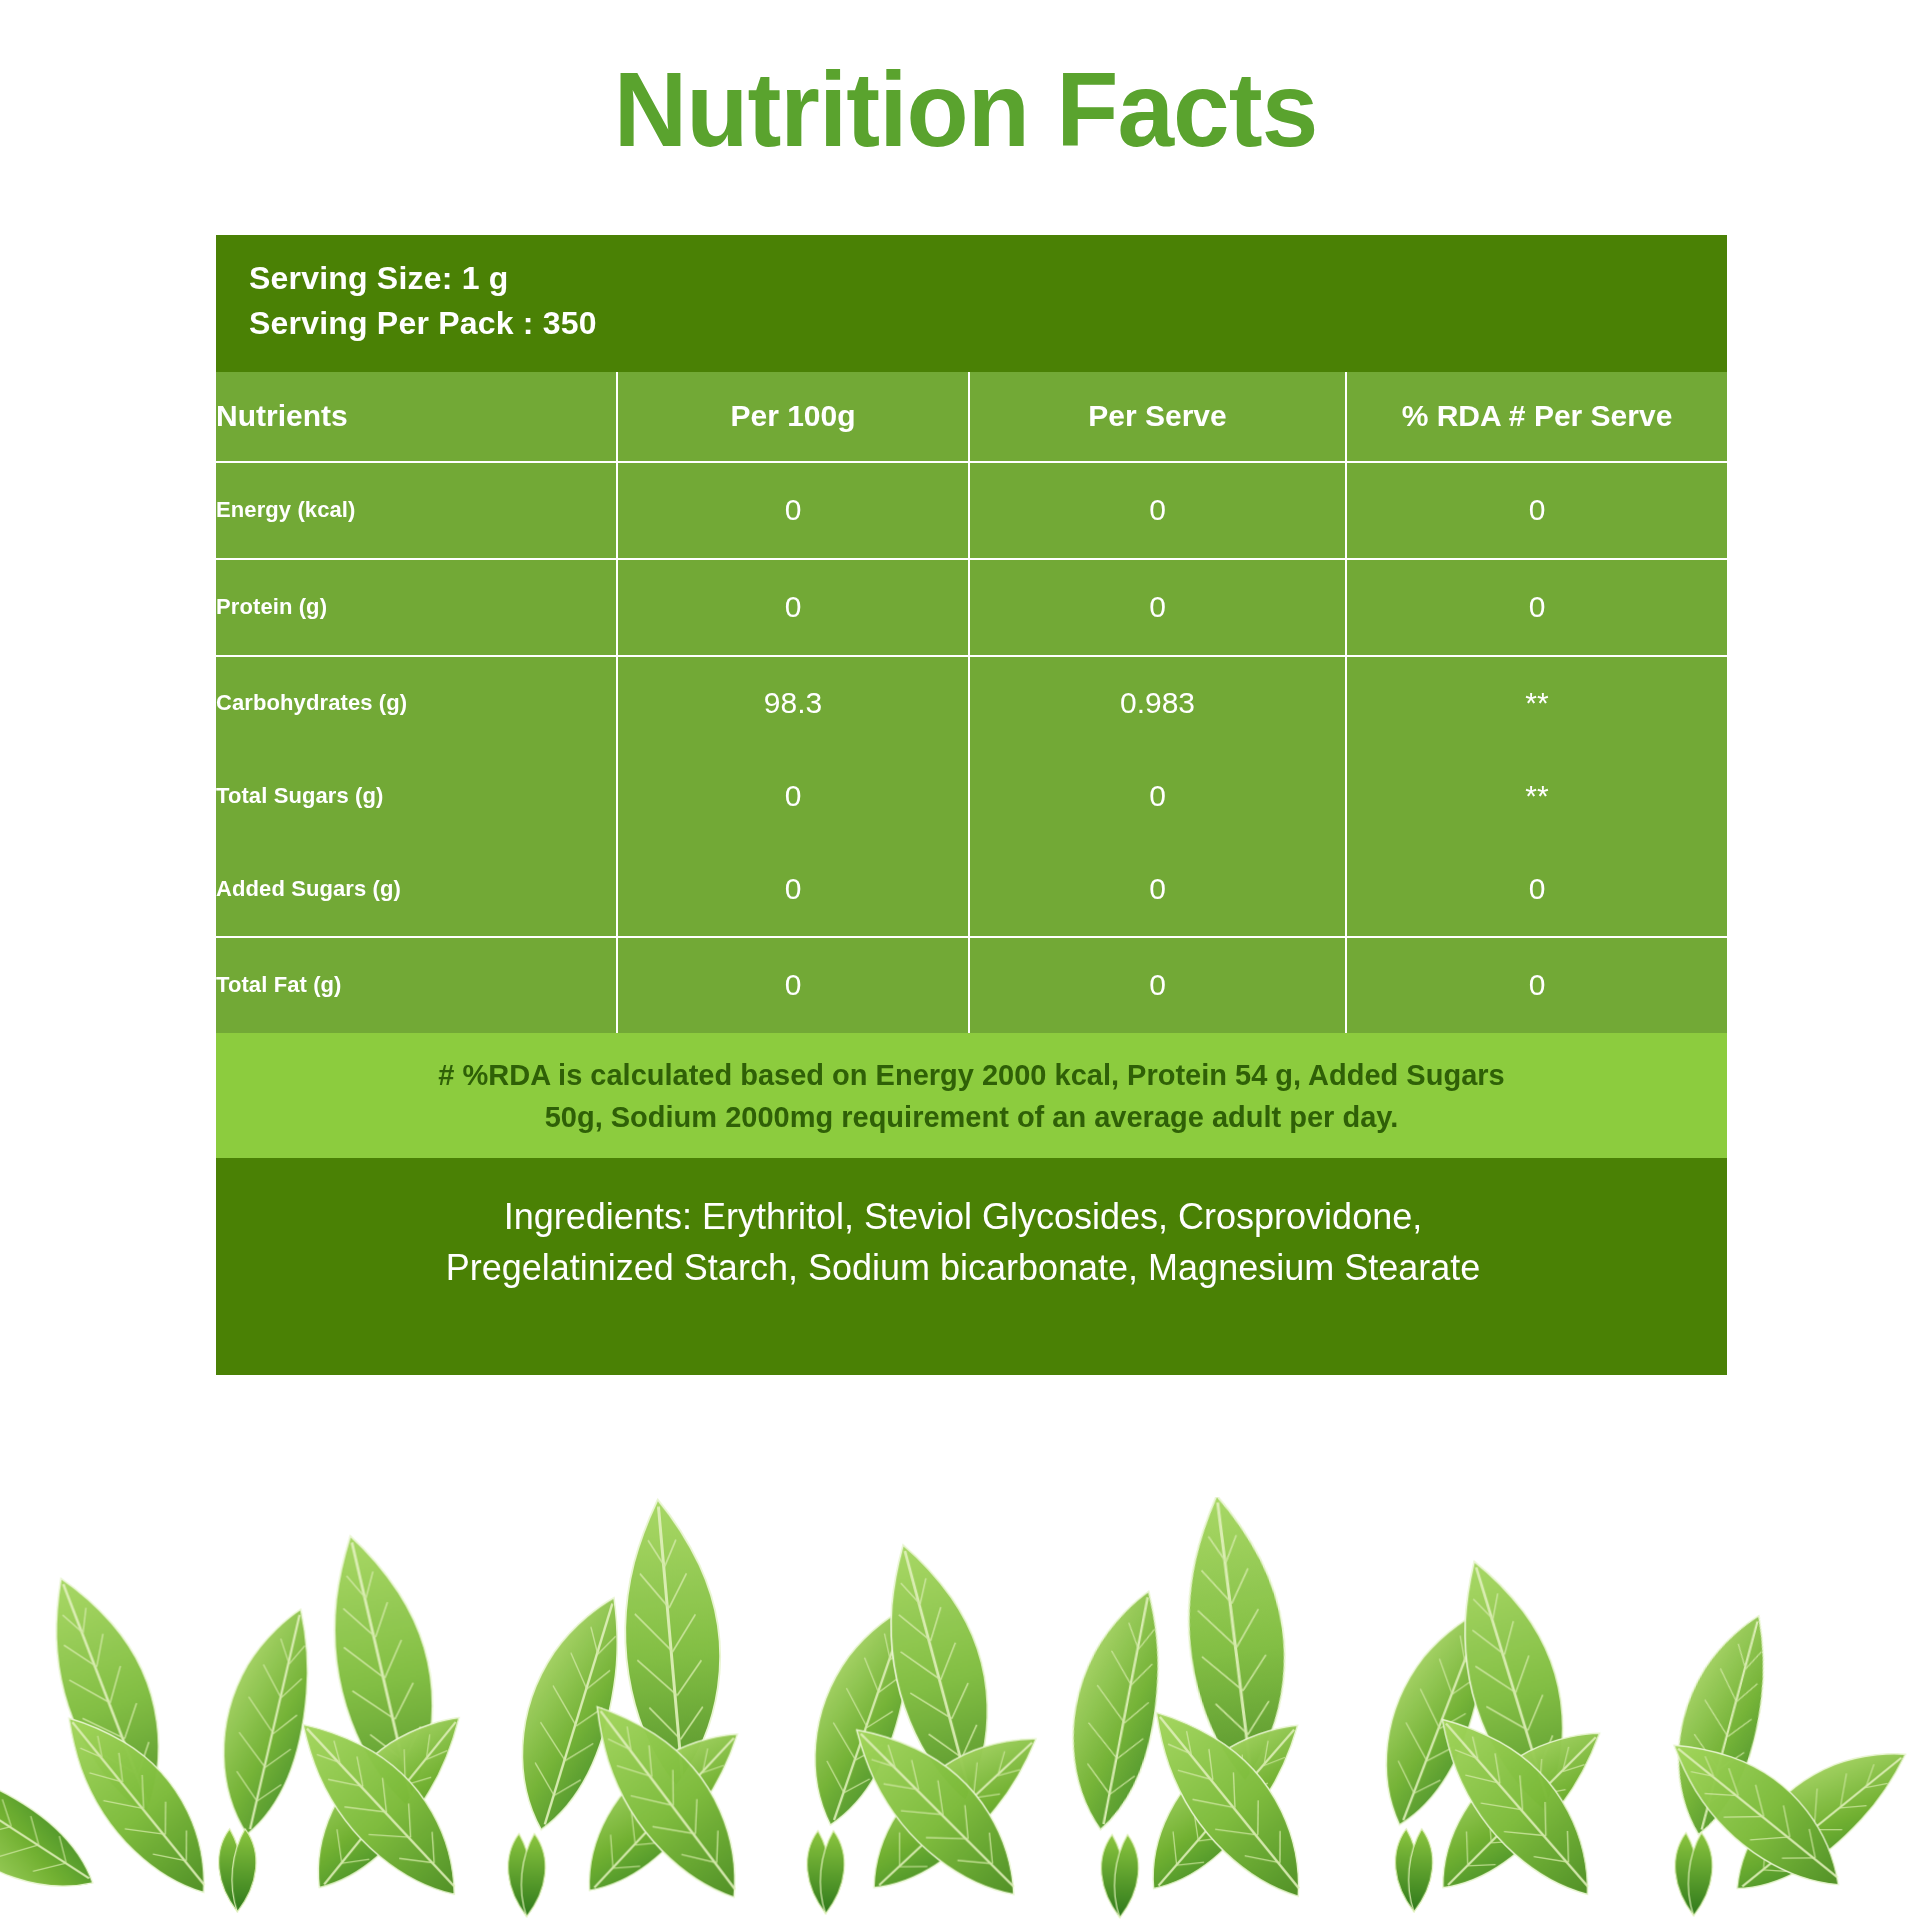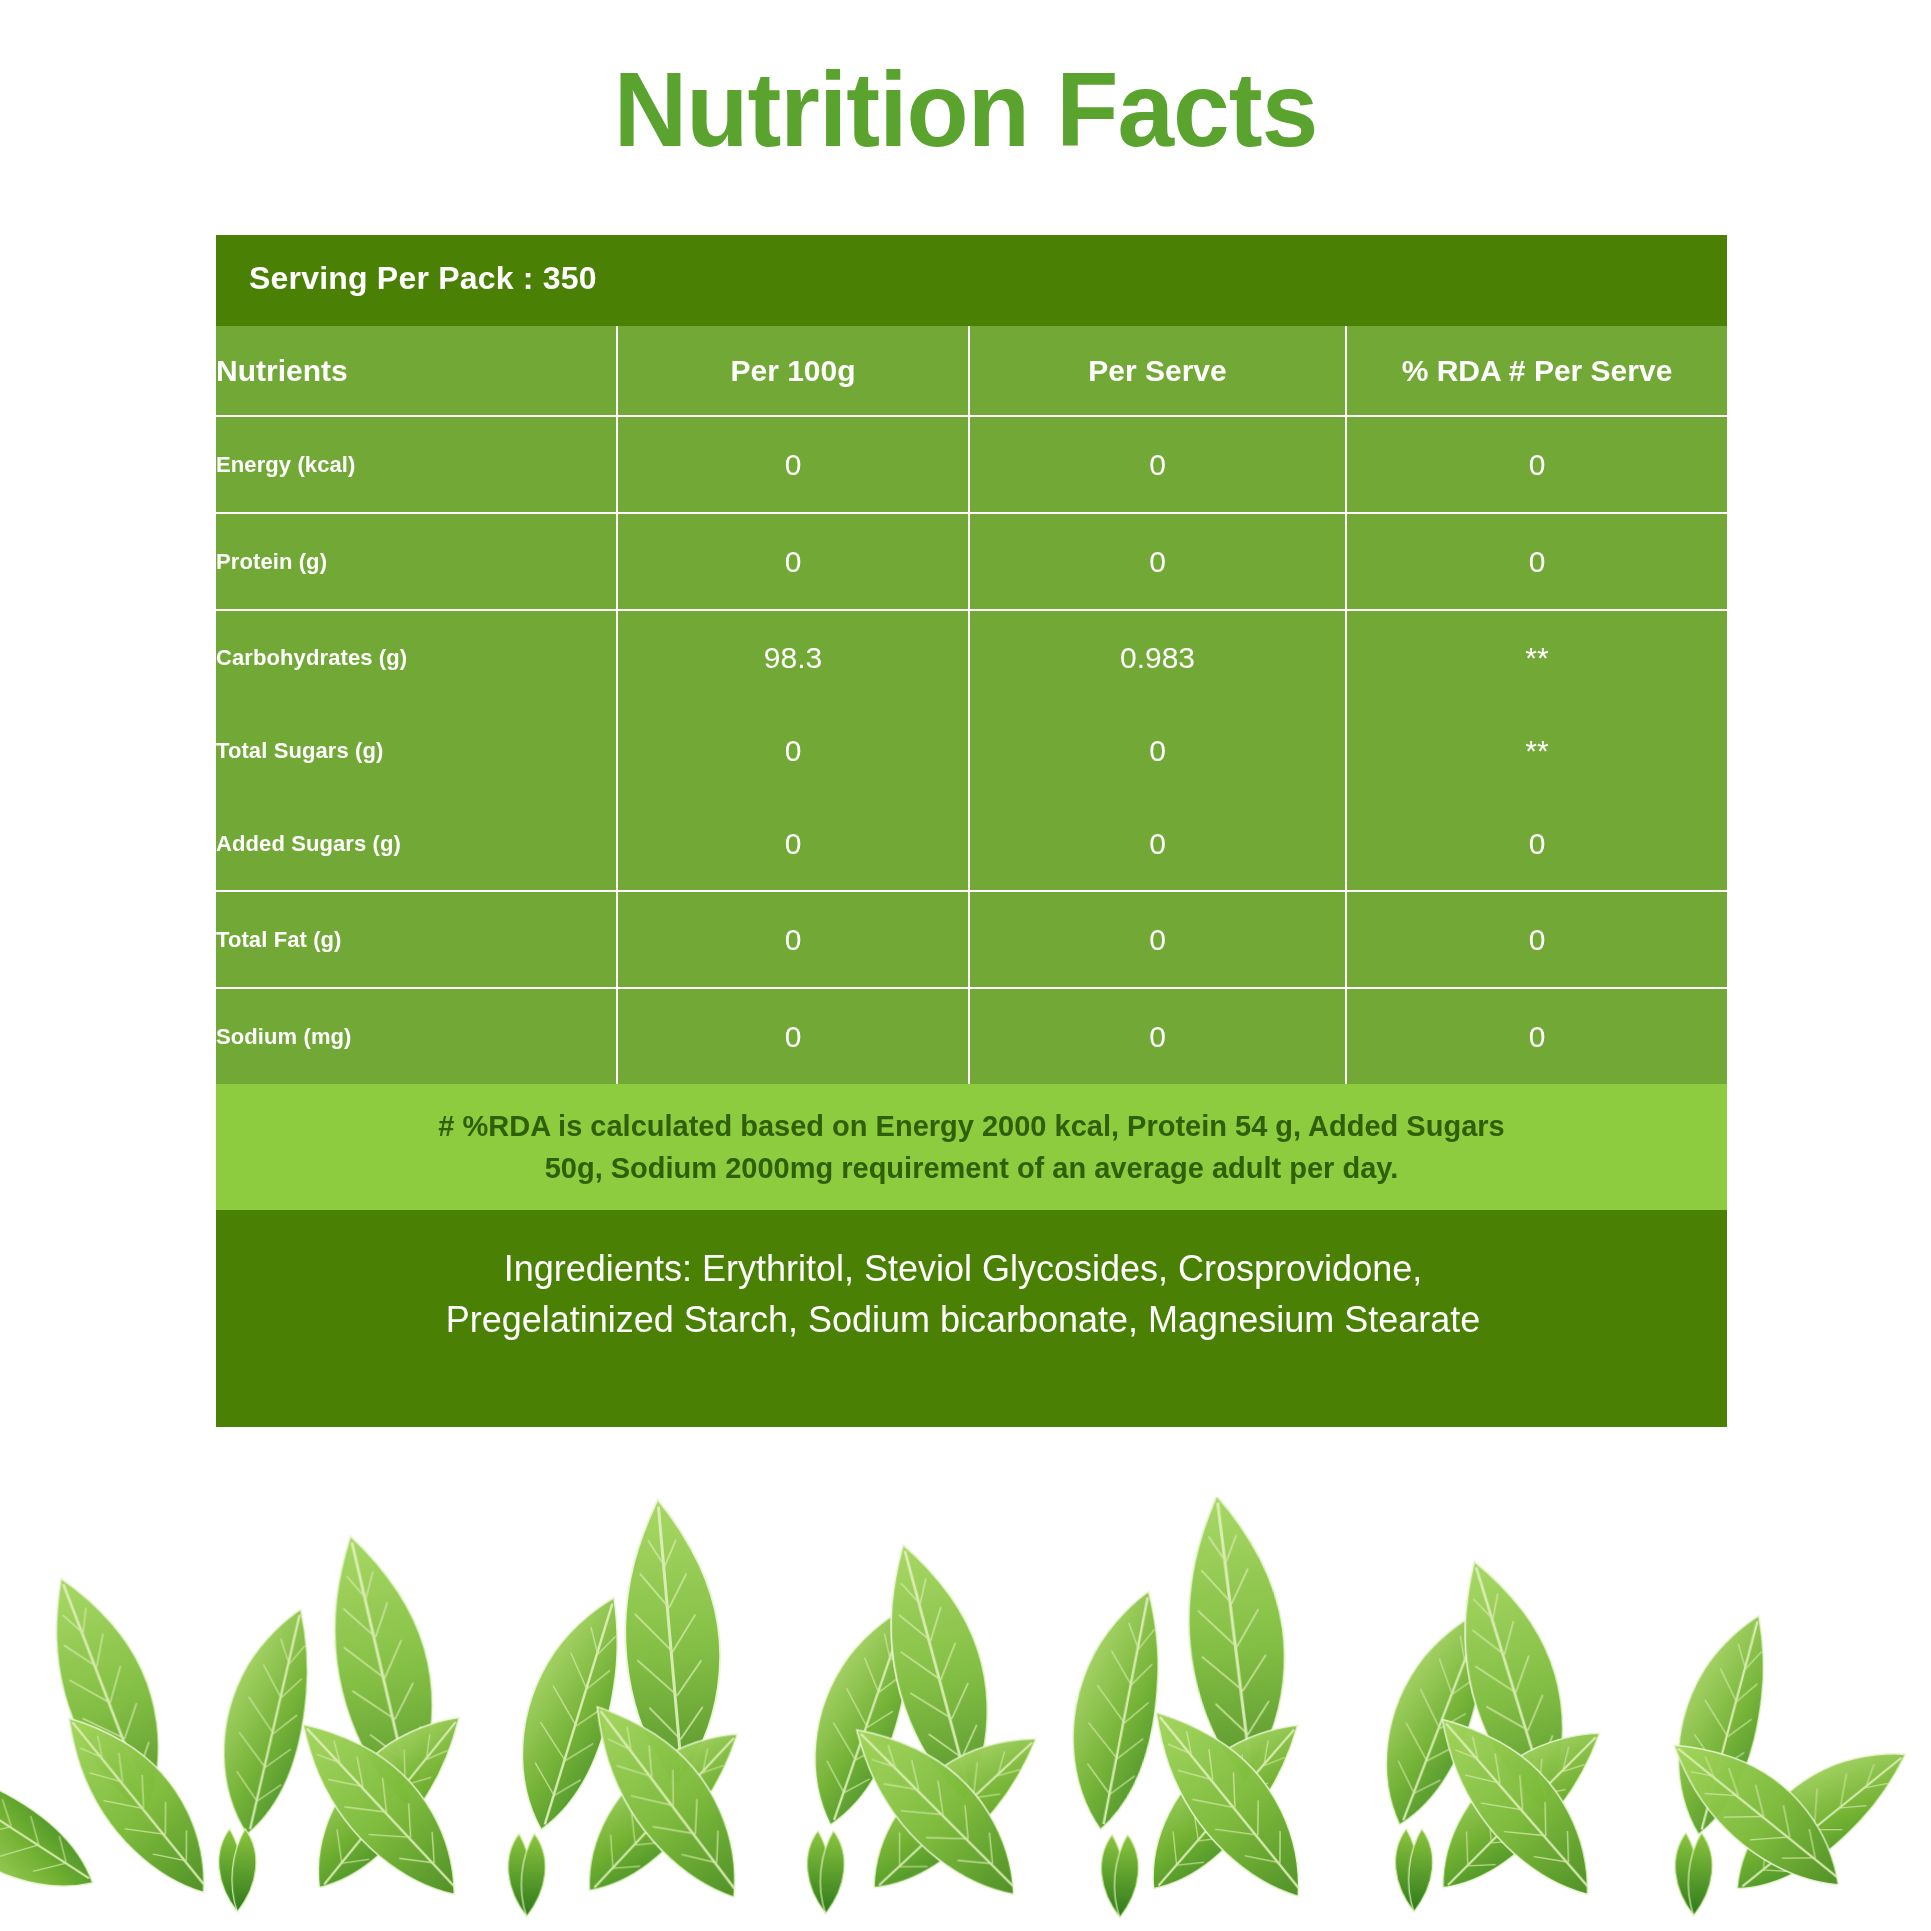--- a/index.html
+++ b/index.html
@@ -103,20 +103,21 @@
 </head>
 <body>
 
 <div class="page">
 
   <div class="title">Nutrition Facts</div>
 
   <div class="card">
 
     <div class="serving">
+      <div>Serving Size: 1 g</div>
       <div>Serving Per Pack : 350</div>
     </div>
 
     <table class="nf">
       <colgroup>
         <col class="colA">
           <col class="colB">
           <col class="colC">
           <col class="colD">
       </colgroup>
@@ -163,26 +164,20 @@
           <td class="nval vline">0</td>
         </tr>
 
         <tr class="r-std rowline">
           <td class="nlabel">Total Fat (g)</td>
           <td class="nval vline">0</td>
           <td class="nval vline">0</td>
           <td class="nval vline">0</td>
         </tr>
 
-        <tr class="r-std rowline">
-          <td class="nlabel">Sodium (mg)</td>
-          <td class="nval vline">0</td>
-          <td class="nval vline">0</td>
-          <td class="nval vline">0</td>
-        </tr>
       </tbody>
     </table>
 
     <div class="footnote">
       <div># %RDA is calculated based on Energy 2000 kcal, Protein 54 g, Added Sugars</div>
       <div>50g, Sodium 2000mg requirement of an average adult per day.</div>
     </div>
 
     <div class="ingredients">
       <div>Ingredients: Erythritol, Steviol Glycosides, Crosprovidone,</div>

